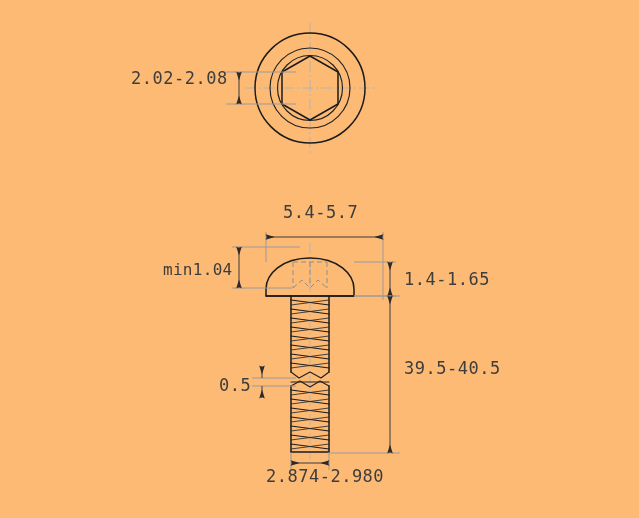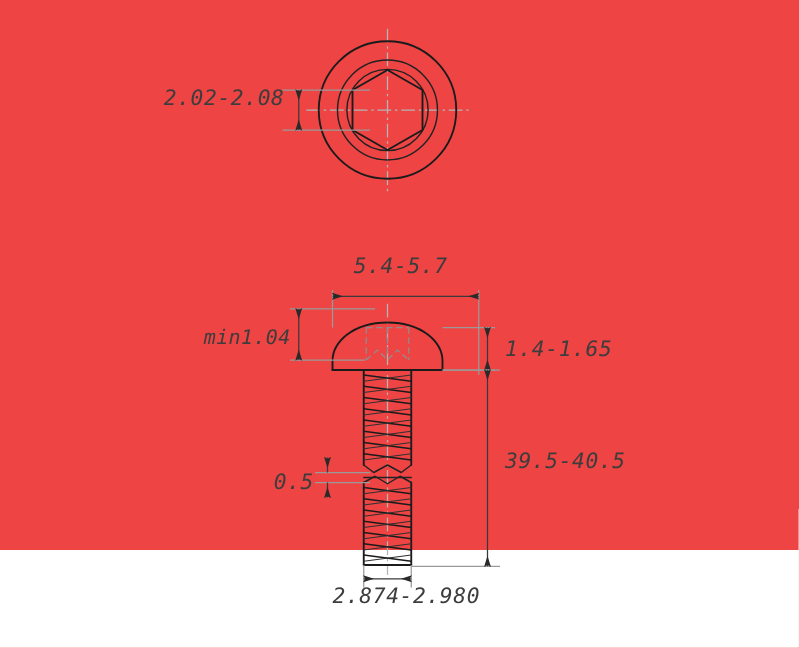--- a/index.html
+++ b/index.html
@@ -10,23 +10,22 @@
   }
   body {
     width: 639px;
     height: 518px;
     overflow: hidden;
     font-family: "DejaVu Sans Mono", "Liberation Mono", monospace;
   }
   #drawing-root {
     position: relative;
     width: 639px;
-    height: 440px;
-    background: #ef4444;
-    font-style: italic;
+    height: 518px;
+    background: #fdba74;
   }
   svg#tech-drawing {
     display: block;
     width: 639px;
     height: 518px;
   }
   .outline {
     fill: none;
     stroke: #1b1b1b;
     stroke-width: 1.5;

